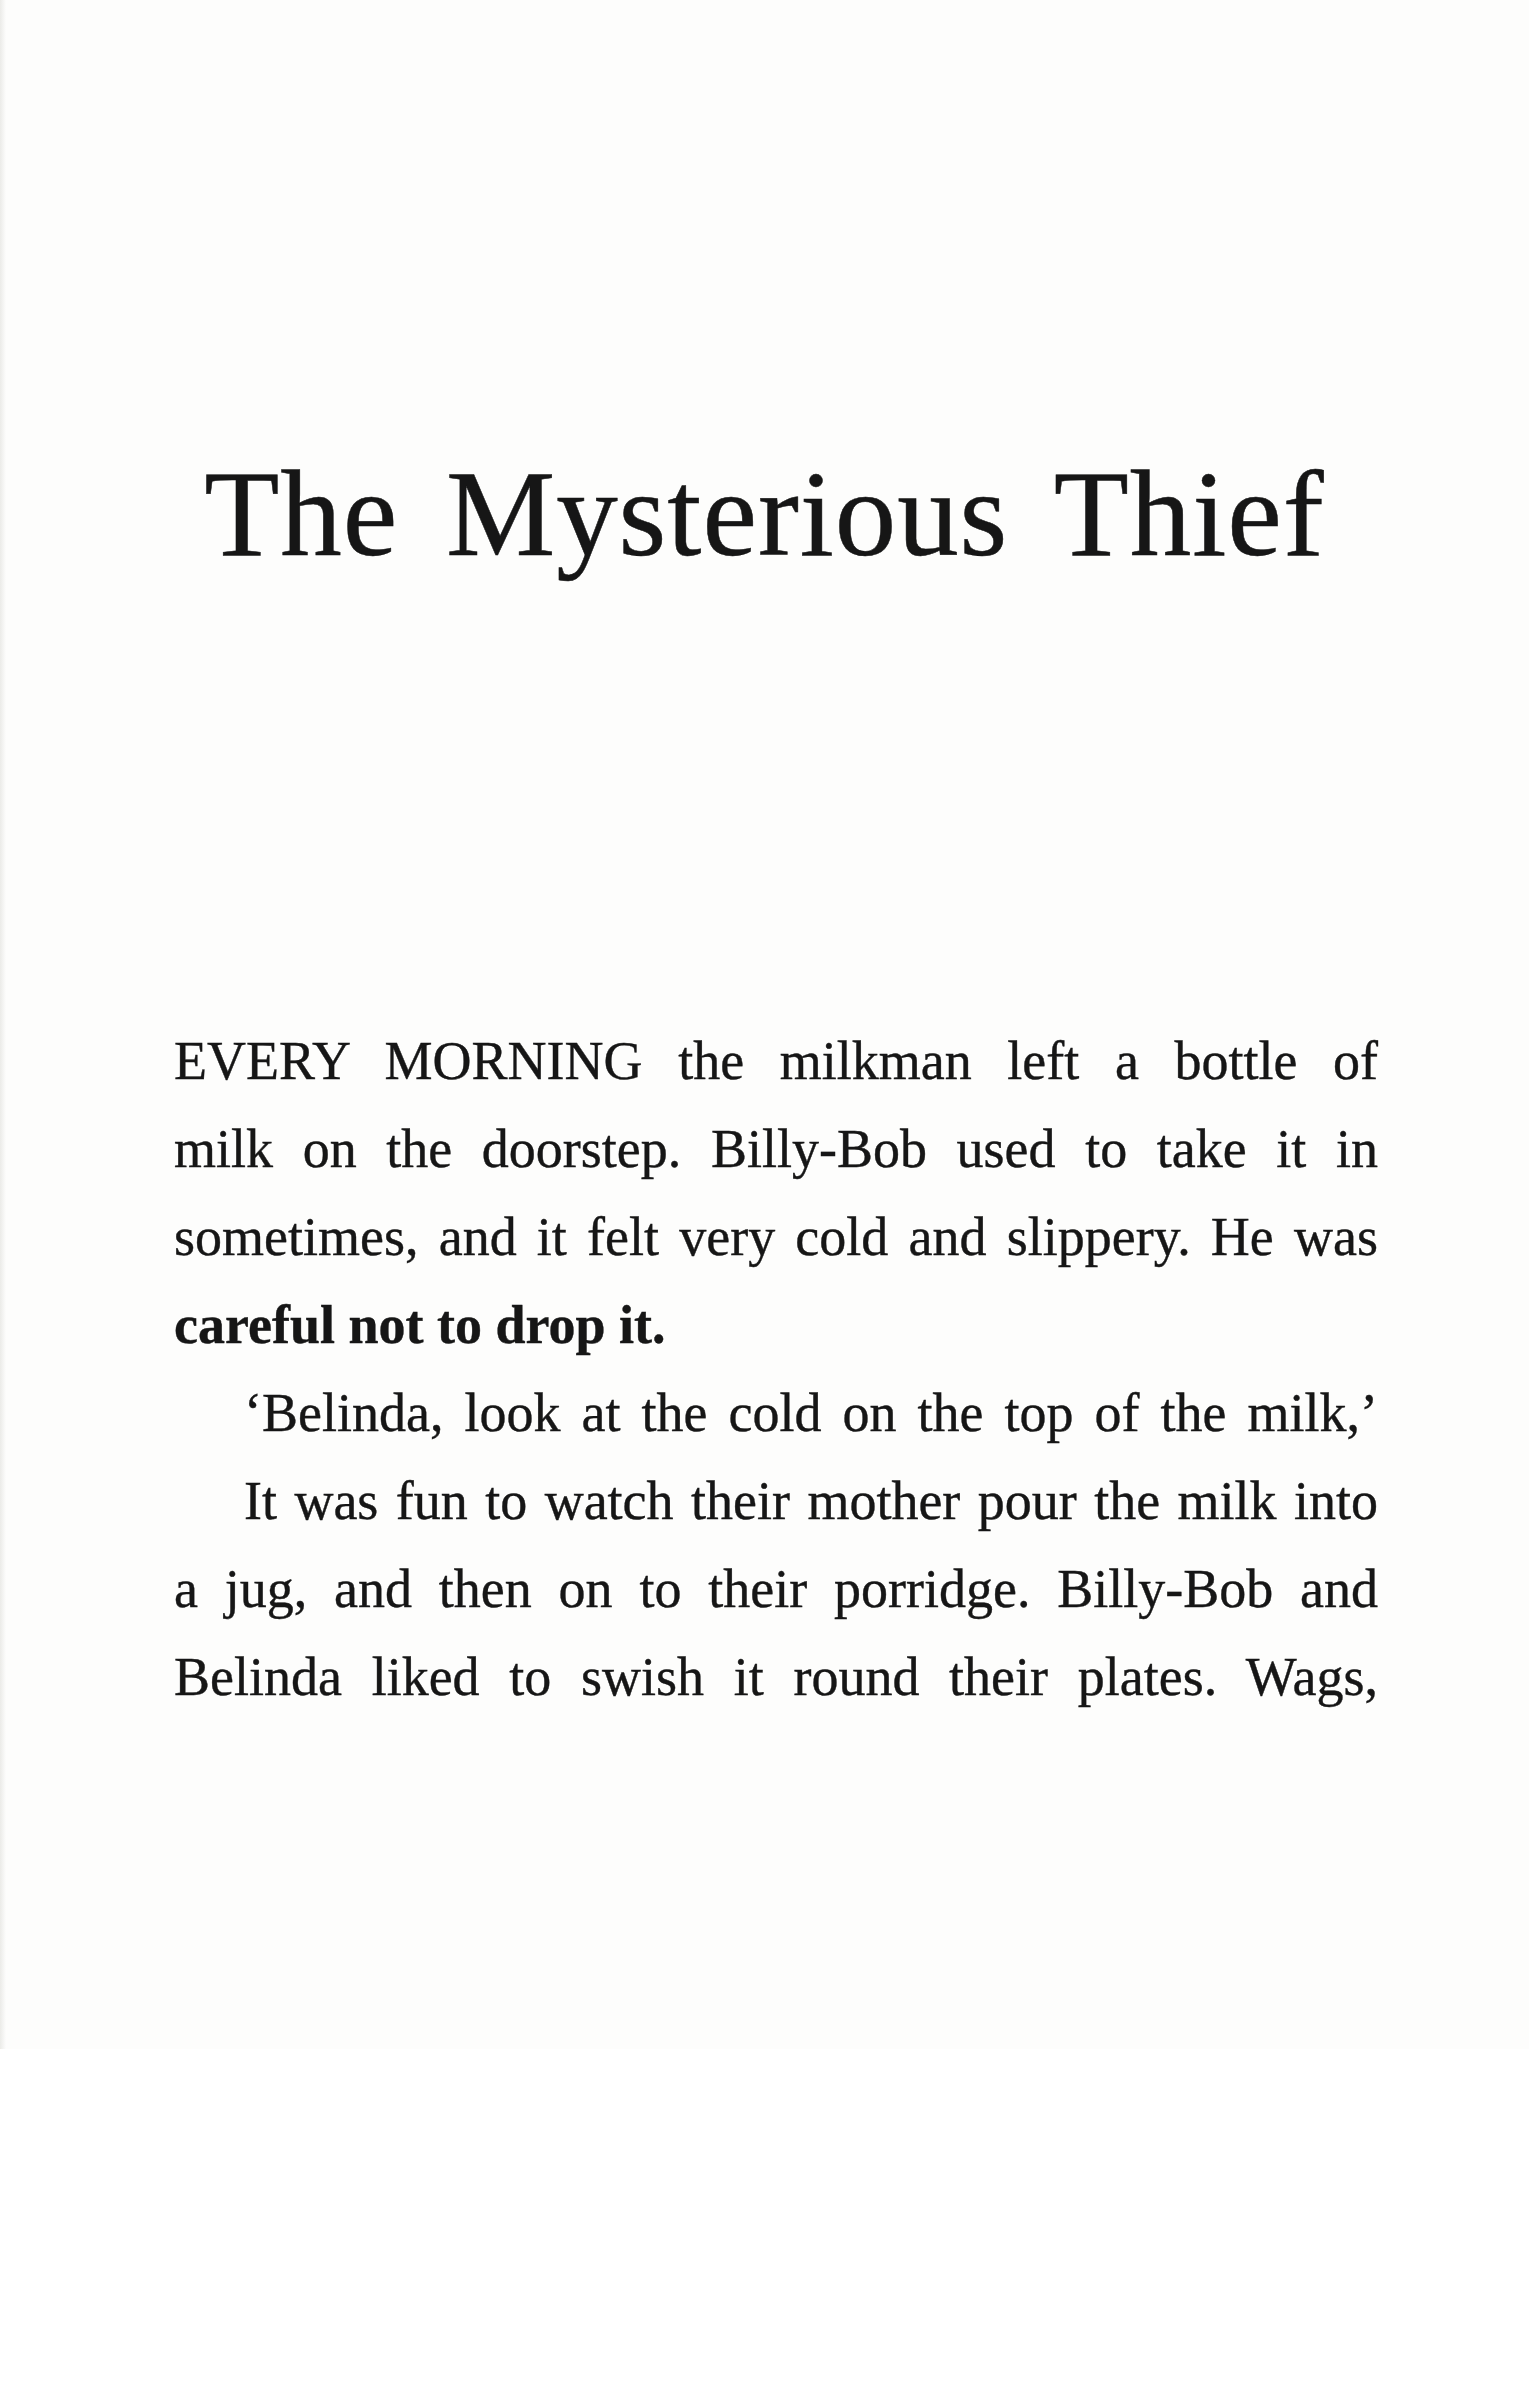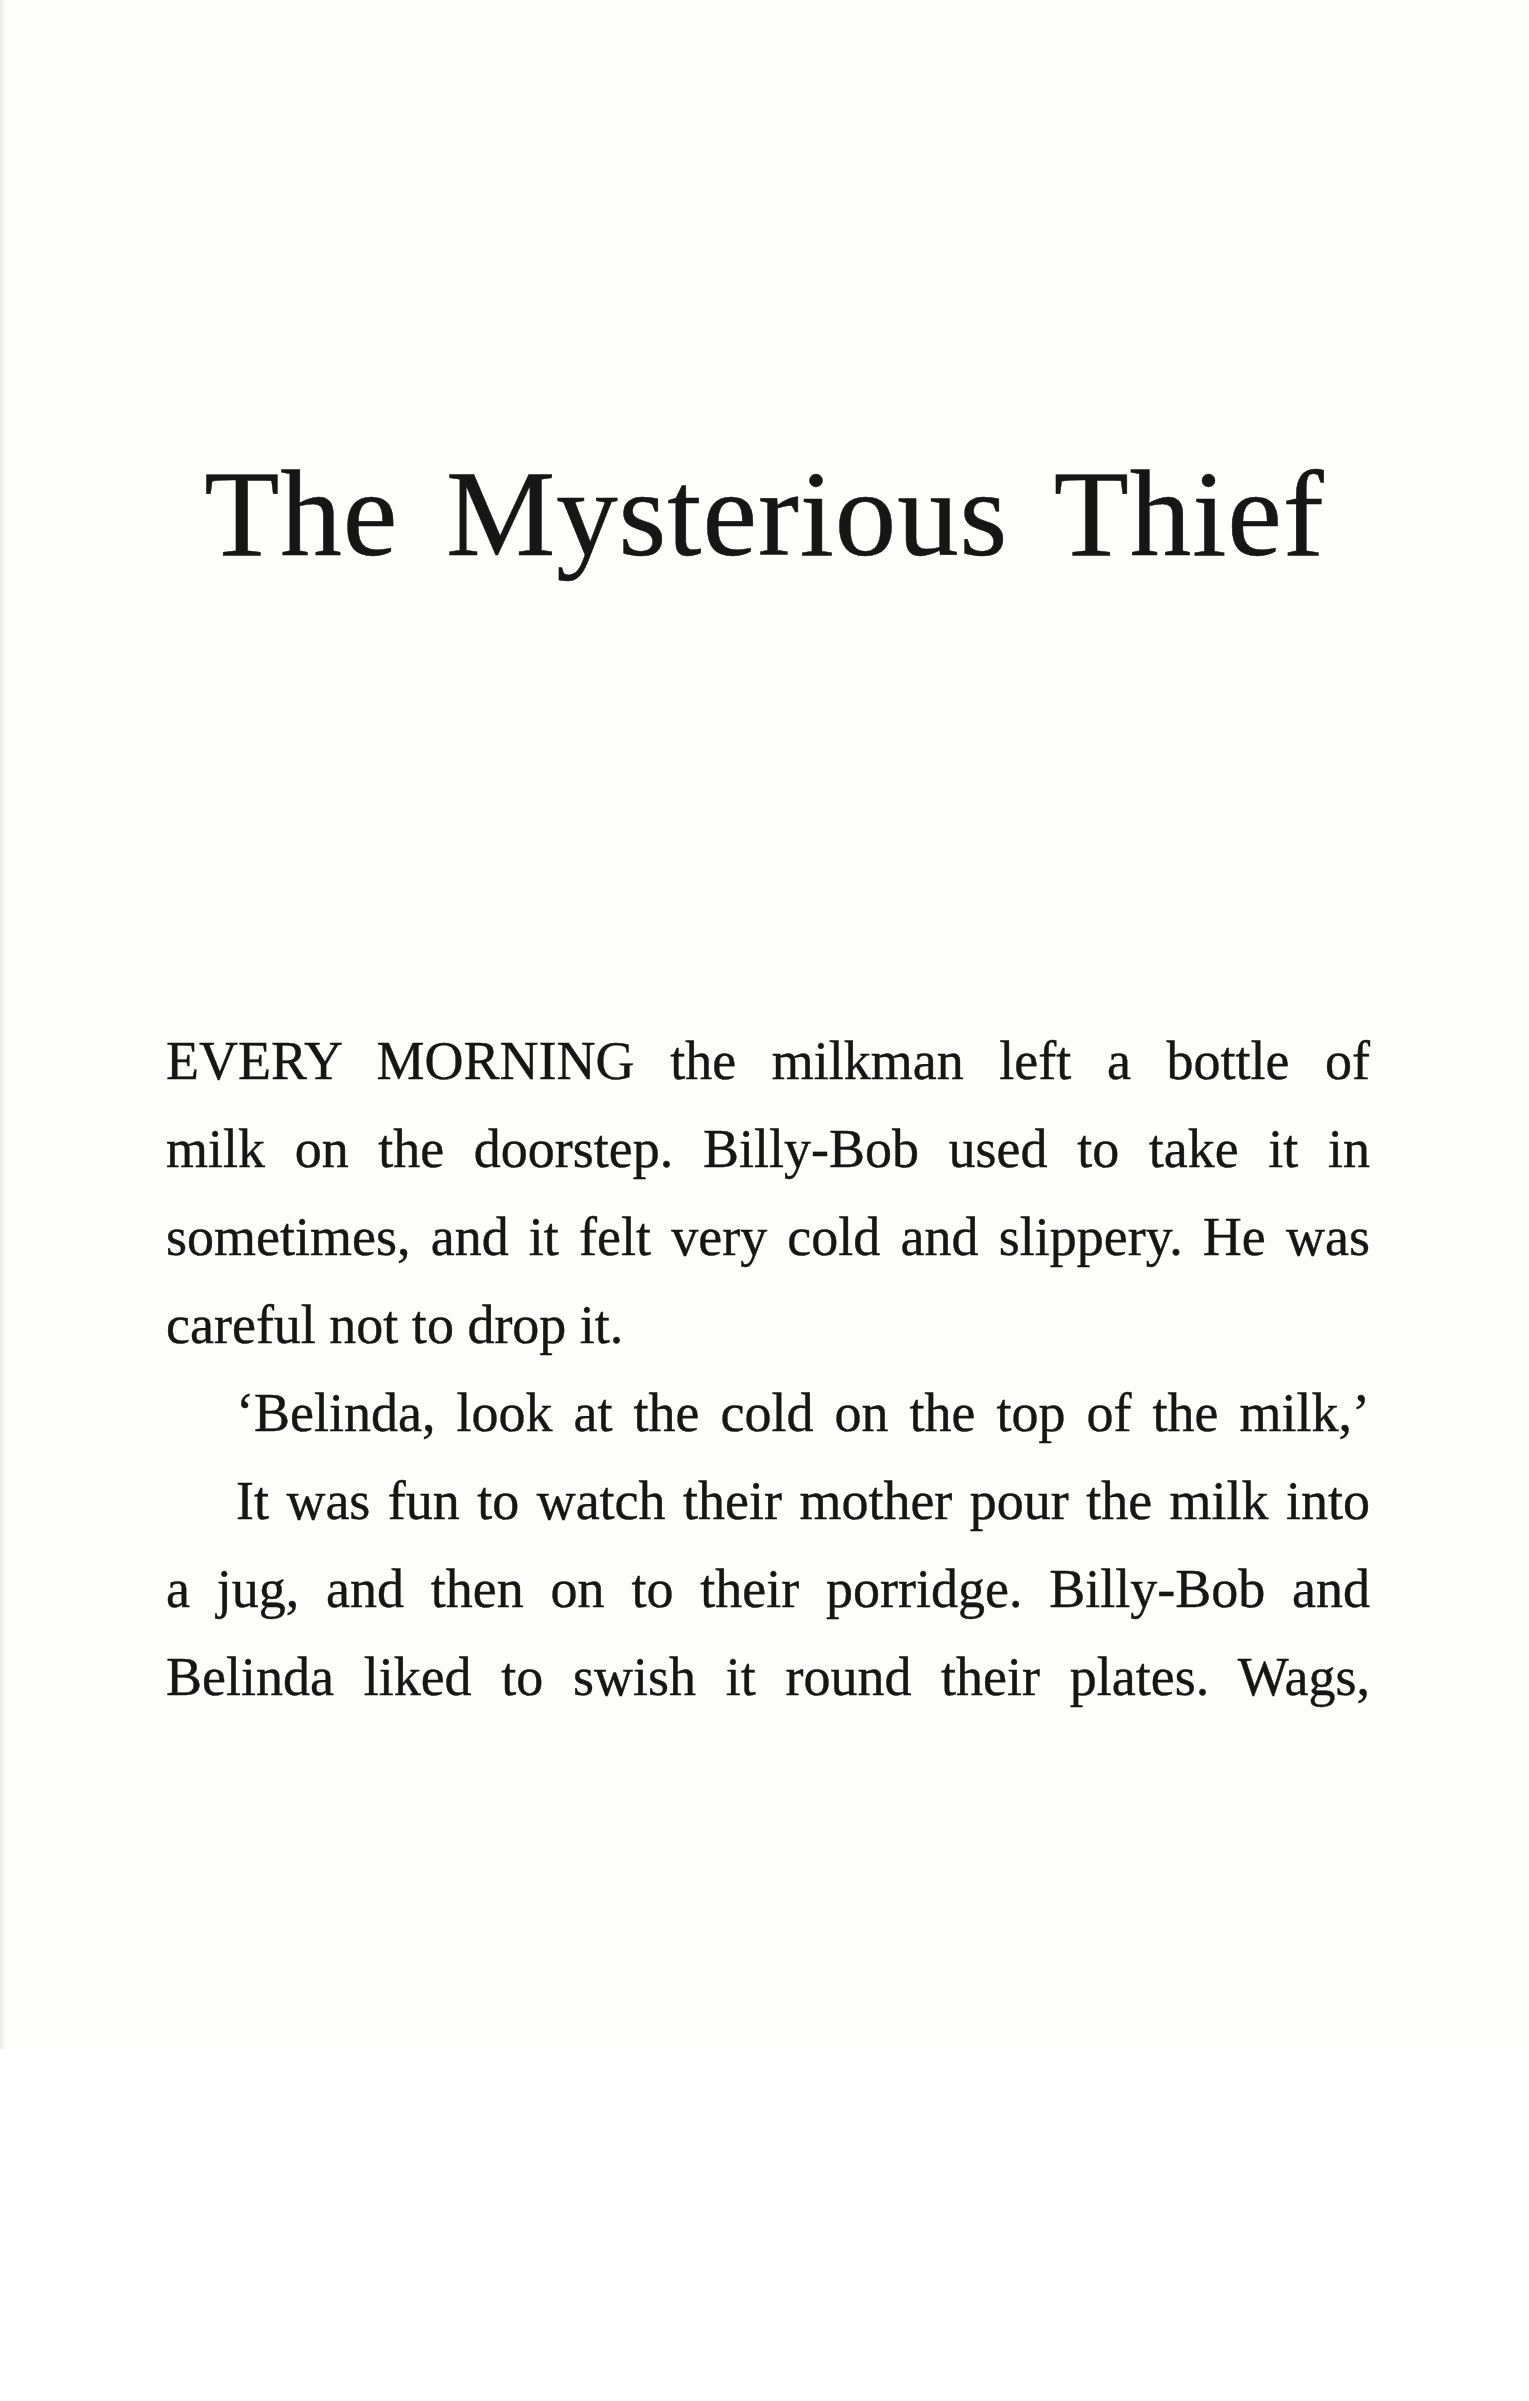--- a/index.html
+++ b/index.html
@@ -36,35 +36,36 @@
     font-size: 123px;
     font-weight: 400;
     letter-spacing: 0.9px;
     word-spacing: 16px;
     white-space: nowrap;
     -webkit-text-stroke: 0.5px var(--ink);
   }
   .body-text {
     position: absolute;
     top: 1017px;
-    left: 166px;
+    left: 174px;
     width: 1204px;
     font-size: 54px;
     line-height: 88px;
     -webkit-text-stroke: 0.4px var(--ink);
   }
   .line {
     text-align: justify;
     text-align-last: justify;
     text-justify: inter-word;
     white-space: normal;
   }
   .line.no-justify {
     text-align: right;
     text-align-last: left;
+    font-weight: bold;
   }
   .line.indent {
     text-indent: 70px;
   }
   .page-number {
     position: absolute;
     top: 2180px;
     left: 0;
     width: 1519px;
     text-align: center;

